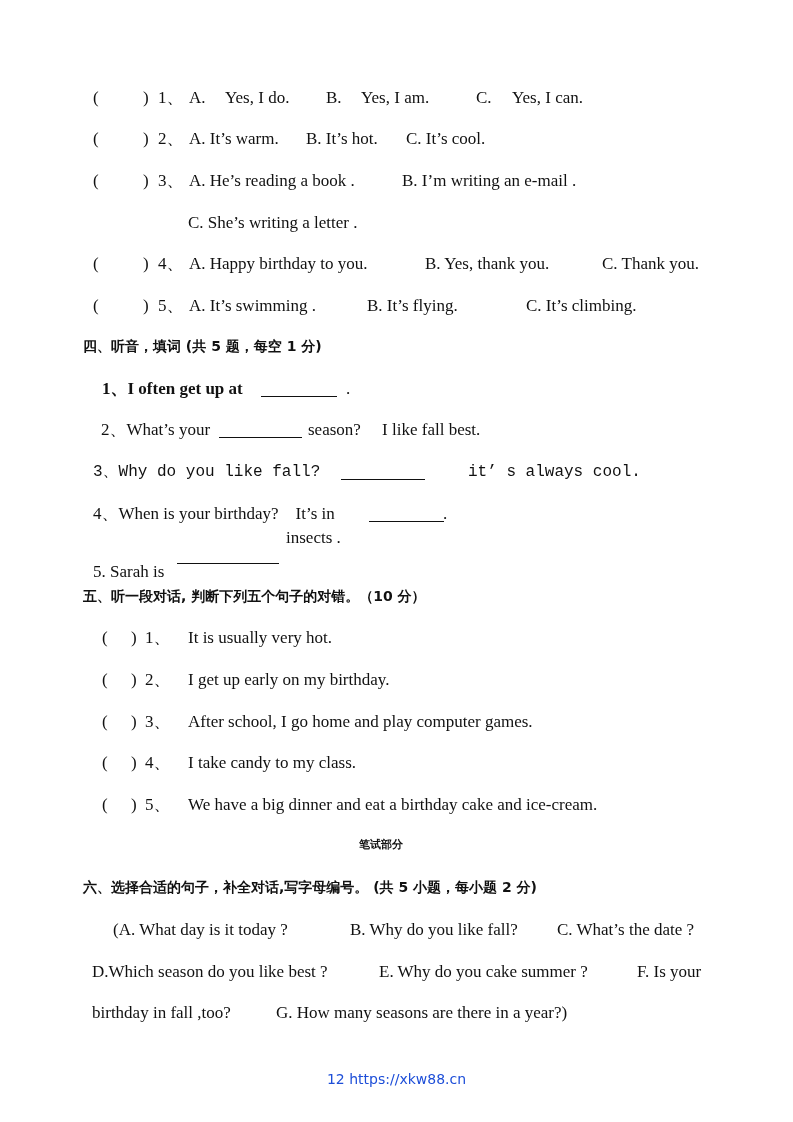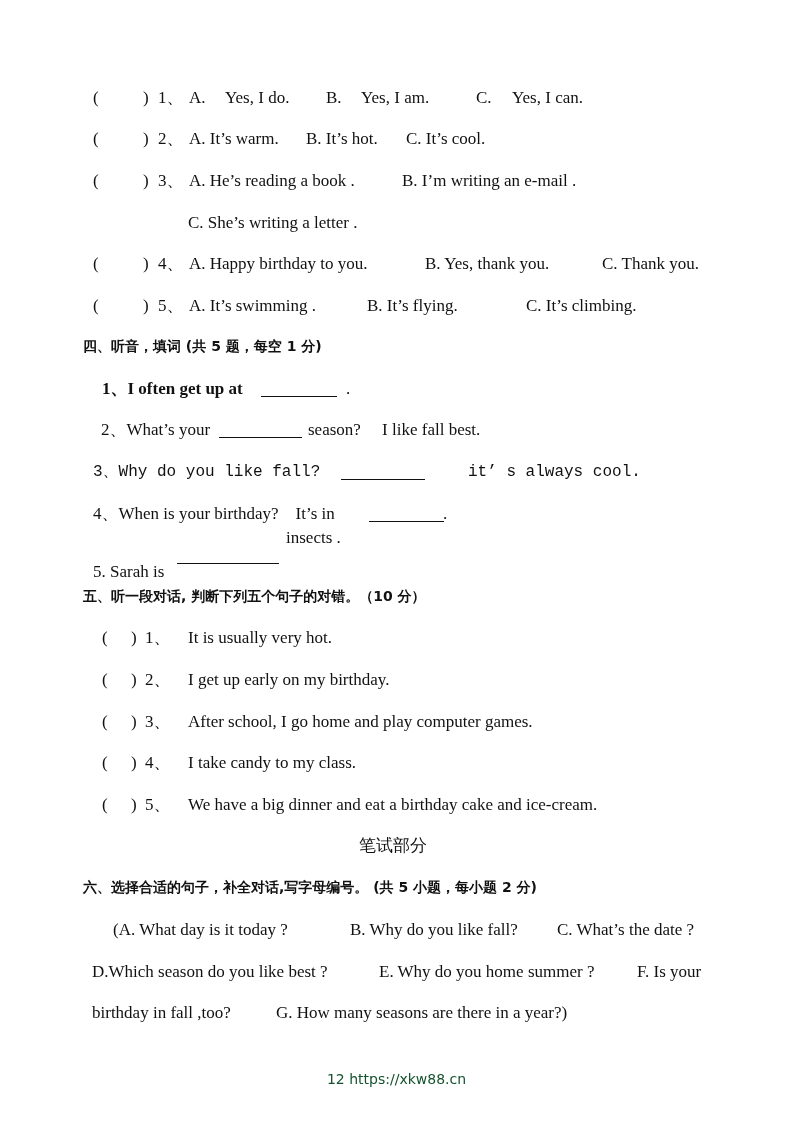--- a/index.html
+++ b/index.html
@@ -12,27 +12,27 @@
       position: absolute; white-space: pre; font-size: 17px; line-height: 20px;
     }
     .heading {
       position: absolute; white-space: pre;
       font-family: "DejaVu Sans", "Liberation Sans", sans-serif;
       font-weight: bold; font-size: 14px; line-height: 18px;
     }
     .section-title {
       position: absolute; white-space: pre;
       font-family: "DejaVu Sans", "Liberation Sans", sans-serif;
-      font-weight: normal; font-size: 17px; line-height: 20px;
+      font-weight: bold; font-size: 11px; line-height: 20px;
     }
     .mono { font-family: "Liberation Mono", "DejaVu Sans Mono", monospace; font-size: 16px; }
     .blank { display: inline-block; border-bottom: 1px solid #111; height: 15px; vertical-align: baseline; }
     .footer {
       position: absolute; left: 0; width: 793px; top: 1071px; text-align: center;
-      font-family: "DejaVu Sans", "Liberation Sans", sans-serif; font-size: 14px; color: #14532d;
+      font-family: "DejaVu Sans", "Liberation Sans", sans-serif; font-size: 14px; color: #1d4ed8;
     }
   </style>
 </head>
 <body>
 
 <div>
   <span class="line" style="left:93px;top:88px;">(</span>
   <span class="line" style="left:143px;top:88px;">)</span>
   <span class="line" style="left:158px;top:88px;">1、</span>
   <span class="line" style="left:189px;top:88px;">A.</span>
@@ -148,21 +148,21 @@
 
 <div class="heading" style="left:83px;top:878px;">六、选择合适的句子，补全对话,写字母编号。 (共 5 小题，每小题 2 分)</div>
 
 <div>
   <span class="line" style="left:113px;top:920px;">(A. What day is it today ?</span>
   <span class="line" style="left:350px;top:920px;">B. Why do you like fall?</span>
   <span class="line" style="left:557px;top:920px;">C. What’s the date ?</span>
 </div>
 <div>
   <span class="line" style="left:92px;top:962px;">D.Which season do you like best ?</span>
-  <span class="line" style="left:379px;top:962px;">E. Why do you home summer ?</span>
+  <span class="line" style="left:379px;top:962px;">E. Why do you cake summer ?</span>
   <span class="line" style="left:637px;top:962px;">F. Is your</span>
 </div>
 <div>
   <span class="line" style="left:92px;top:1003px;">birthday in fall ,too?</span>
   <span class="line" style="left:276px;top:1003px;">G. How many seasons are there in a year?)</span>
 </div>
 
 <div class="footer">12 https://xkw88.cn</div>
 
 </body></html>

